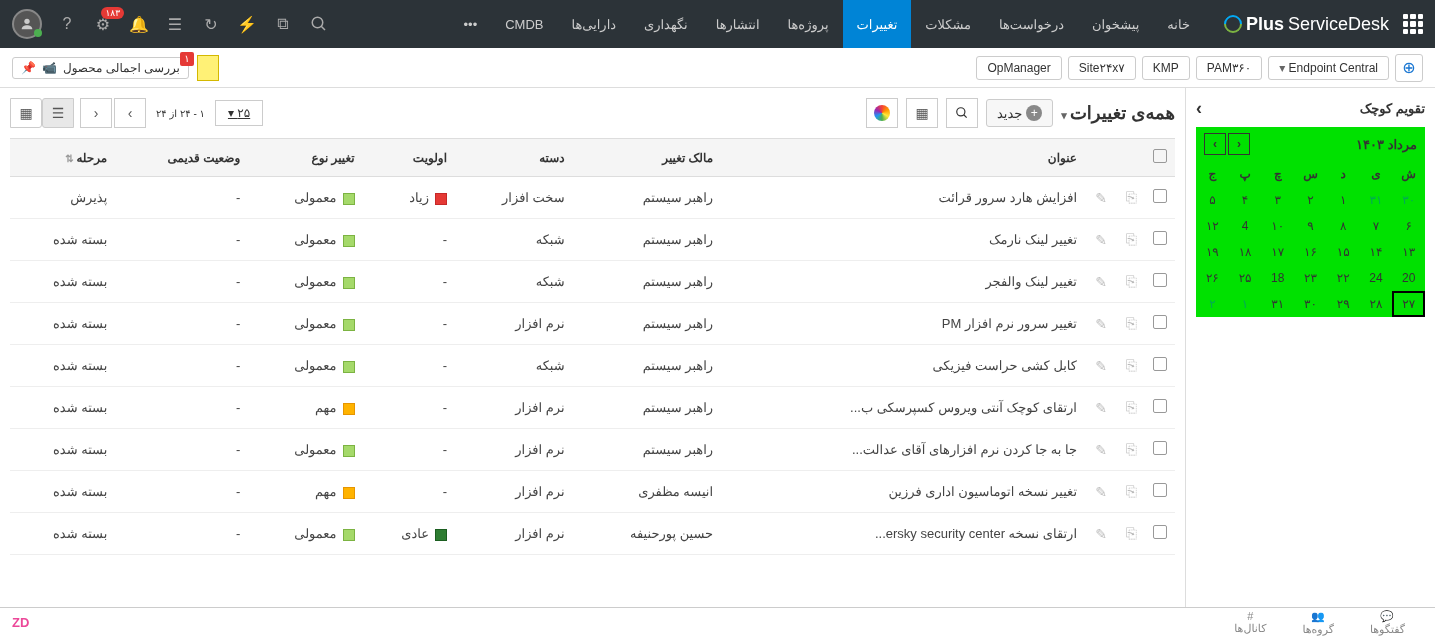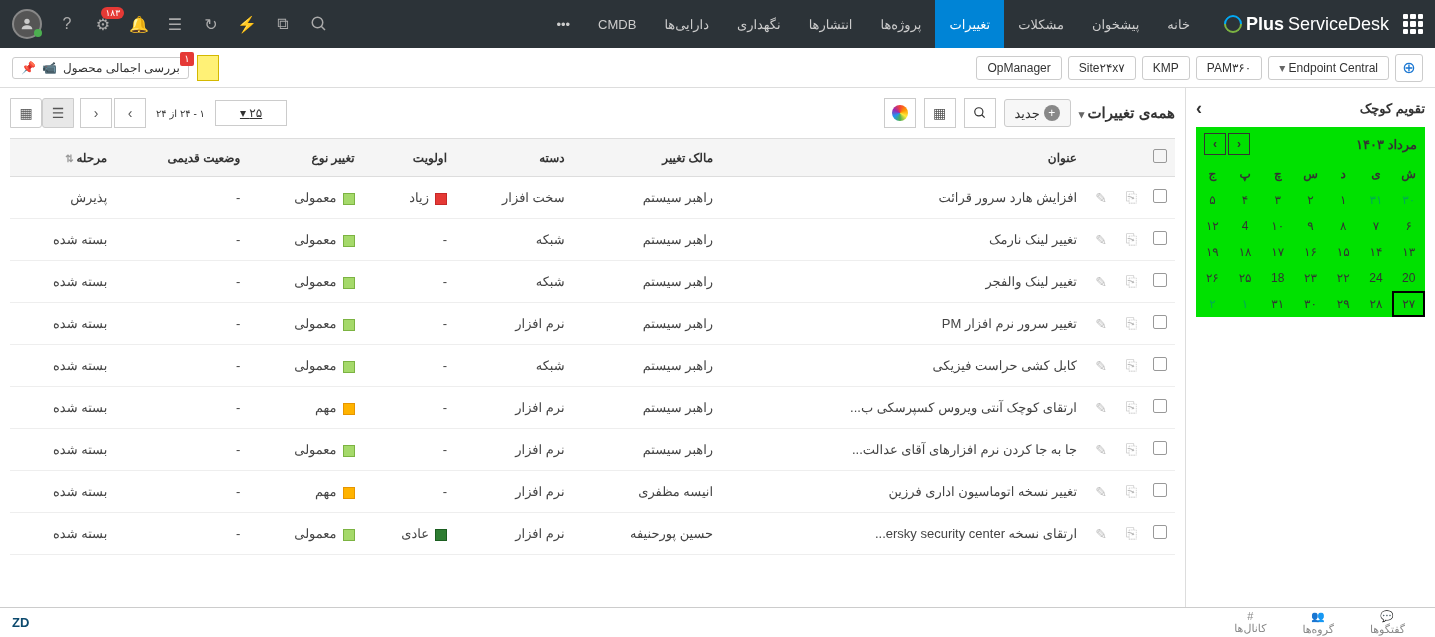--- a/index.html
+++ b/index.html
@@ -40,50 +40,50 @@
 .cal-nav span { width:22px; height:22px; border:1px solid #333; display:flex; align-items:center; justify-content:center; cursor:pointer; font-size:12px;}
 .cal-grid { display:grid; grid-template-columns:repeat(7,1fr); text-align:center; font-size:12px;}
 .cal-grid div { padding:6px 2px;}
 .cal-dow { font-weight:bold;}
 .cal-other { color:#0a5;}
 .cal-today { outline:2px solid #000; outline-offset:-2px;}
 
 .content { flex:1; padding:10px; overflow:auto;}
 .toolbar { display:flex; align-items:center; justify-content:space-between; margin-bottom:10px; gap:10px;}
 .tb-right { display:flex; align-items:center; gap:8px;}
-.filter-title { font-weight:bold; font-size:15px;}
+.filter-title { font-weight:bold; font-size:18px;}
 .filter-title::after{ content:" ▾"; color:#666; font-size:11px;}
 .btn { border:1px solid #ccc; background:#f7f7f7; padding:5px 10px; border-radius:3px; cursor:pointer; display:flex; align-items:center; gap:4px; font-size:13px;}
 .btn-plus { width:16px; height:16px; background:#888; border-radius:50%; color:#fff; display:inline-flex; align-items:center; justify-content:center; font-size:12px;}
 .tb-left { display:flex; align-items:center; gap:6px;}
 .iconbtn { width:32px; height:30px; border:1px solid #ccc; display:flex; align-items:center; justify-content:center; cursor:pointer; font-size:14px; color:#555;}
 .iconbtn.active { background:#e8e8e8;}
 .wheel { width:16px; height:16px; border-radius:50%; background:conic-gradient(#f44336,#ff9800,#ffeb3b,#4caf50,#2196f3,#9c27b0,#f44336);}
 .pager { display:flex; align-items:center; gap:2px;}
-.pager .sel { border:1px solid #ccc; padding:5px 24px; font-size:12px;text-decoration:underline;}
+.pager .sel { border:1px solid #ccc; padding:5px 12px; font-size:12px;text-decoration:underline;}
 .pager .txt { padding:5px 8px; font-size:10px;}
 .viewtoggle { display:flex;}
 .viewtoggle .iconbtn:first-child{ border-radius:3px 0 0 3px;}
 .viewtoggle .iconbtn:last-child{ border-radius:0 3px 3px 0;}
 
 table { width:100%; border-collapse:collapse;}
 thead th { background:#f5f5f5; border-top:1px solid #ddd; border-bottom:1px solid #ddd; padding:10px 8px; text-align:right; font-weight:bold; font-size:12px;}
 tbody td { border-bottom:1px solid #eee; padding:12px 8px; font-size:13px; color:#444;}
 .chk { width:14px; height:14px; border:1px solid #999; border-radius:2px; display:inline-block; cursor:pointer;}
 .cell-icon { color:#bbb; font-size:14px; cursor:pointer;}
 .sq { width:12px; height:12px; display:inline-block; vertical-align:middle; margin-left:6px;}
 .sq-greenlt { background:#a5d96a; border:1px solid #7cb342;}
 .sq-orange { background:#ffb300; border:1px solid #e69500;}
 .sq-red { background:#e53935; border:1px solid #c62828;}
 .sq-dgreen { background:#2e7d32; border:1px solid #1b5e20;}
 .sort::after{ content:" ⇅"; color:#999; font-size:10px;}
 
 footer { height:30px; border-top:1px solid #ccc; display:flex; align-items:center; padding:0 12px; background:#fff;}
 .foot-item { display:flex; flex-direction:column; align-items:center; font-size:11px; color:#888; padding:0 18px;}
-.foot-left { margin-right:auto; color:#0c4a6e; font-weight:bold;}
+.foot-left { margin-right:auto; color:#ec4899; font-weight:bold;}
 </style>
 </head>
 <body>
 
 <header>
   <div class="hdr-left">
     <div class="app-grid">
         <span></span>
         <span></span>
         <span></span>
@@ -96,20 +96,21 @@
       </div>
     <div class="logo">
       <span>ServiceDesk</span>
       <span style="font-weight:700">Plus</span>
       <span class="logo-swirl"></span>
     </div>
   </div>
   <nav class="tabs">
     <a>خانه</a>
     <a>پیشخوان</a>
+    <a>درخواست‌ها</a>
     <a>مشکلات</a>
     <a class="active">تغییرات</a>
     <a>پروژه‌ها</a>
     <a>انتشارها</a>
     <a>نگهداری</a>
     <a>دارایی‌ها</a>
     <a>CMDB</a>
     <a>•••</a>
   </nav>
   <div class="hdr-right">

